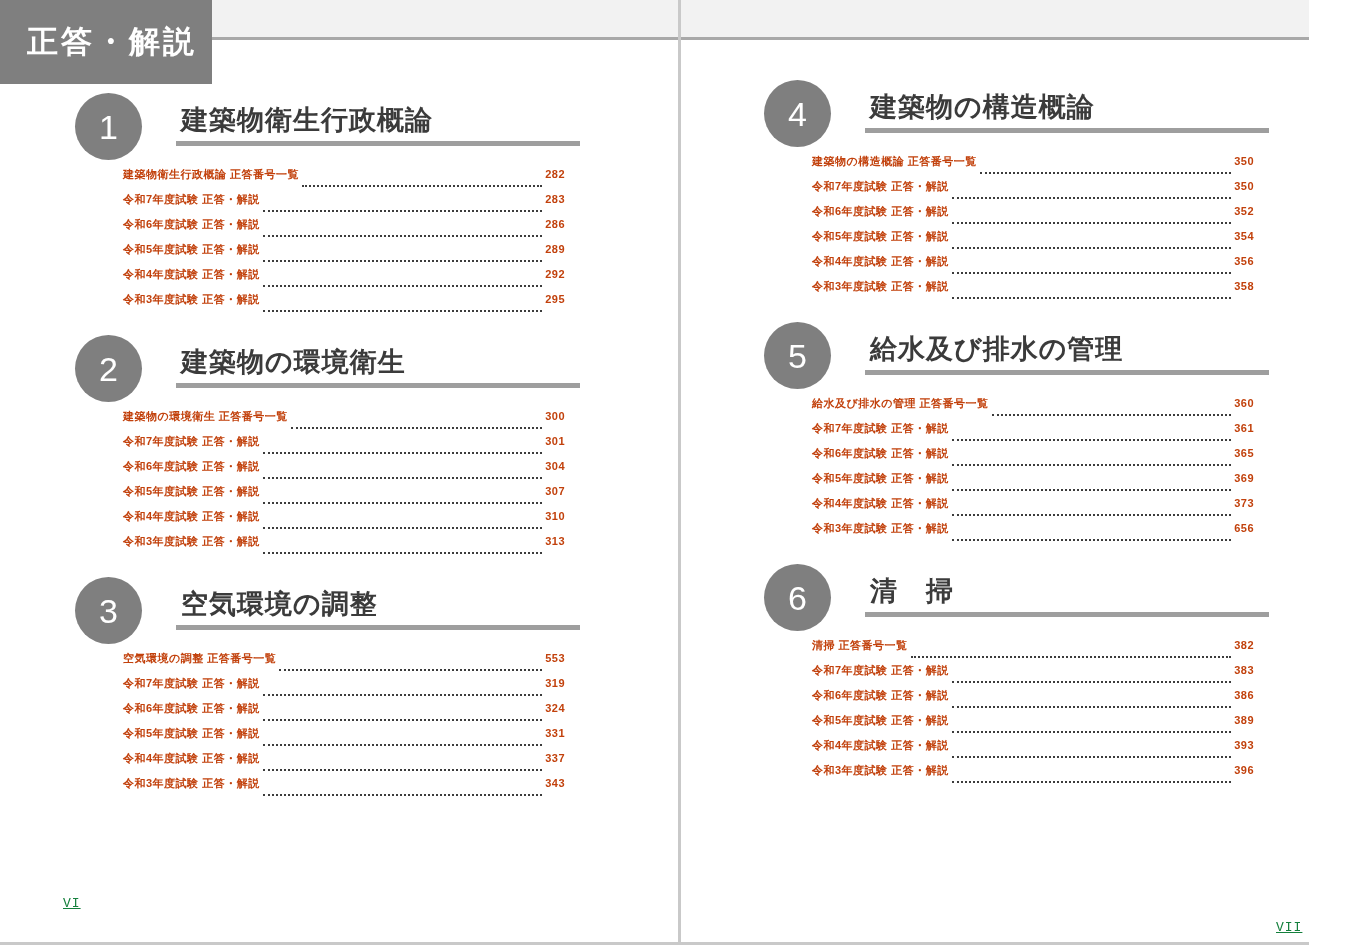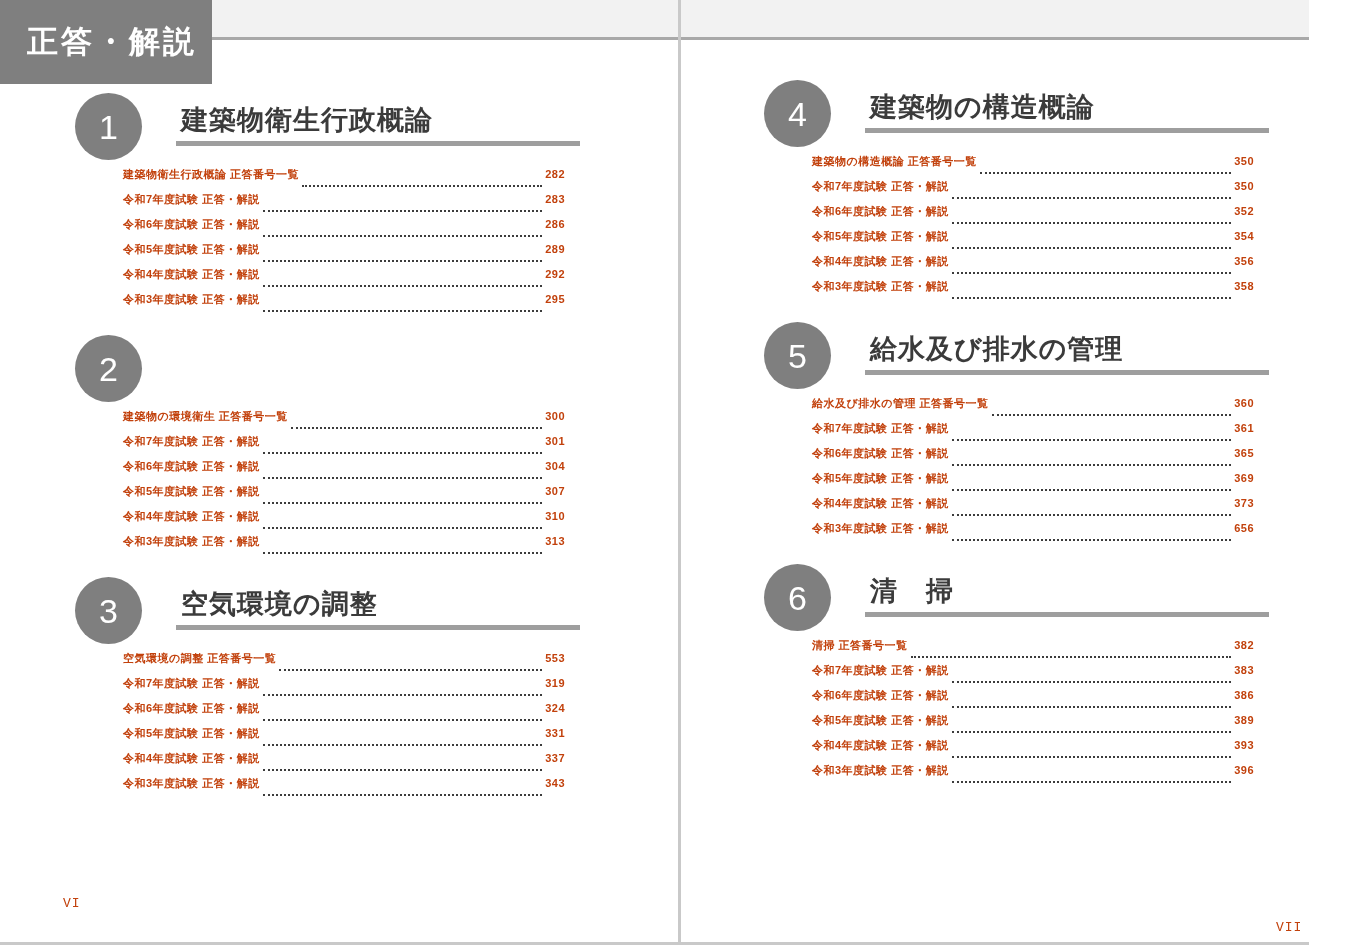--- a/index.html
+++ b/index.html
@@ -71,21 +71,21 @@
   .toc-item .lbl{flex:0 0 auto;letter-spacing:0.5px;}
   .toc-item .leader{
     flex:1 1 auto;height:0;margin:0 3px;
     border-bottom:2px dotted #3c3c3c;min-width:12px;
   }
   .toc-item .pg{flex:0 0 auto;letter-spacing:0.5px;}
 
   .folio{
     position:absolute;z-index:3;
     font-family:"Liberation Mono","DejaVu Sans Mono",monospace;
-    font-size:13px;color:#c2410c;letter-spacing:1px;
+    font-size:13px;color:#15803d;letter-spacing:1px;text-decoration:underline;
   }
   .folio-left{left:63px;top:896px;}
   .folio-right{left:1276px;top:920px;}
 </style>
 </head>
 <body>
 
 <div class="canvas">
   <div class="top-band"></div>
   <div class="corner-tag">
@@ -142,20 +142,24 @@
     <span class="pg">295</span>
   </li>
 </ul>
   </section>
 
   <section class="toc-section">
     <div class="sec-head">
       <div class="sec-num">
         <span class="num">2</span>
       </div>
+      <div class="sec-title-wrap">
+        <h2 class="sec-title">建築物の環境衛生</h2>
+        <div class="sec-rule"></div>
+      </div>
     </div>
     <ul class="sec-items">
   <li class="toc-item">
     <span class="lbl">建築物の環境衛生 正答番号一覧</span>
     <span class="leader"></span>
     <span class="pg">300</span>
   </li>
 
   <li class="toc-item">
     <span class="lbl">令和7年度試験 正答・解説</span>

